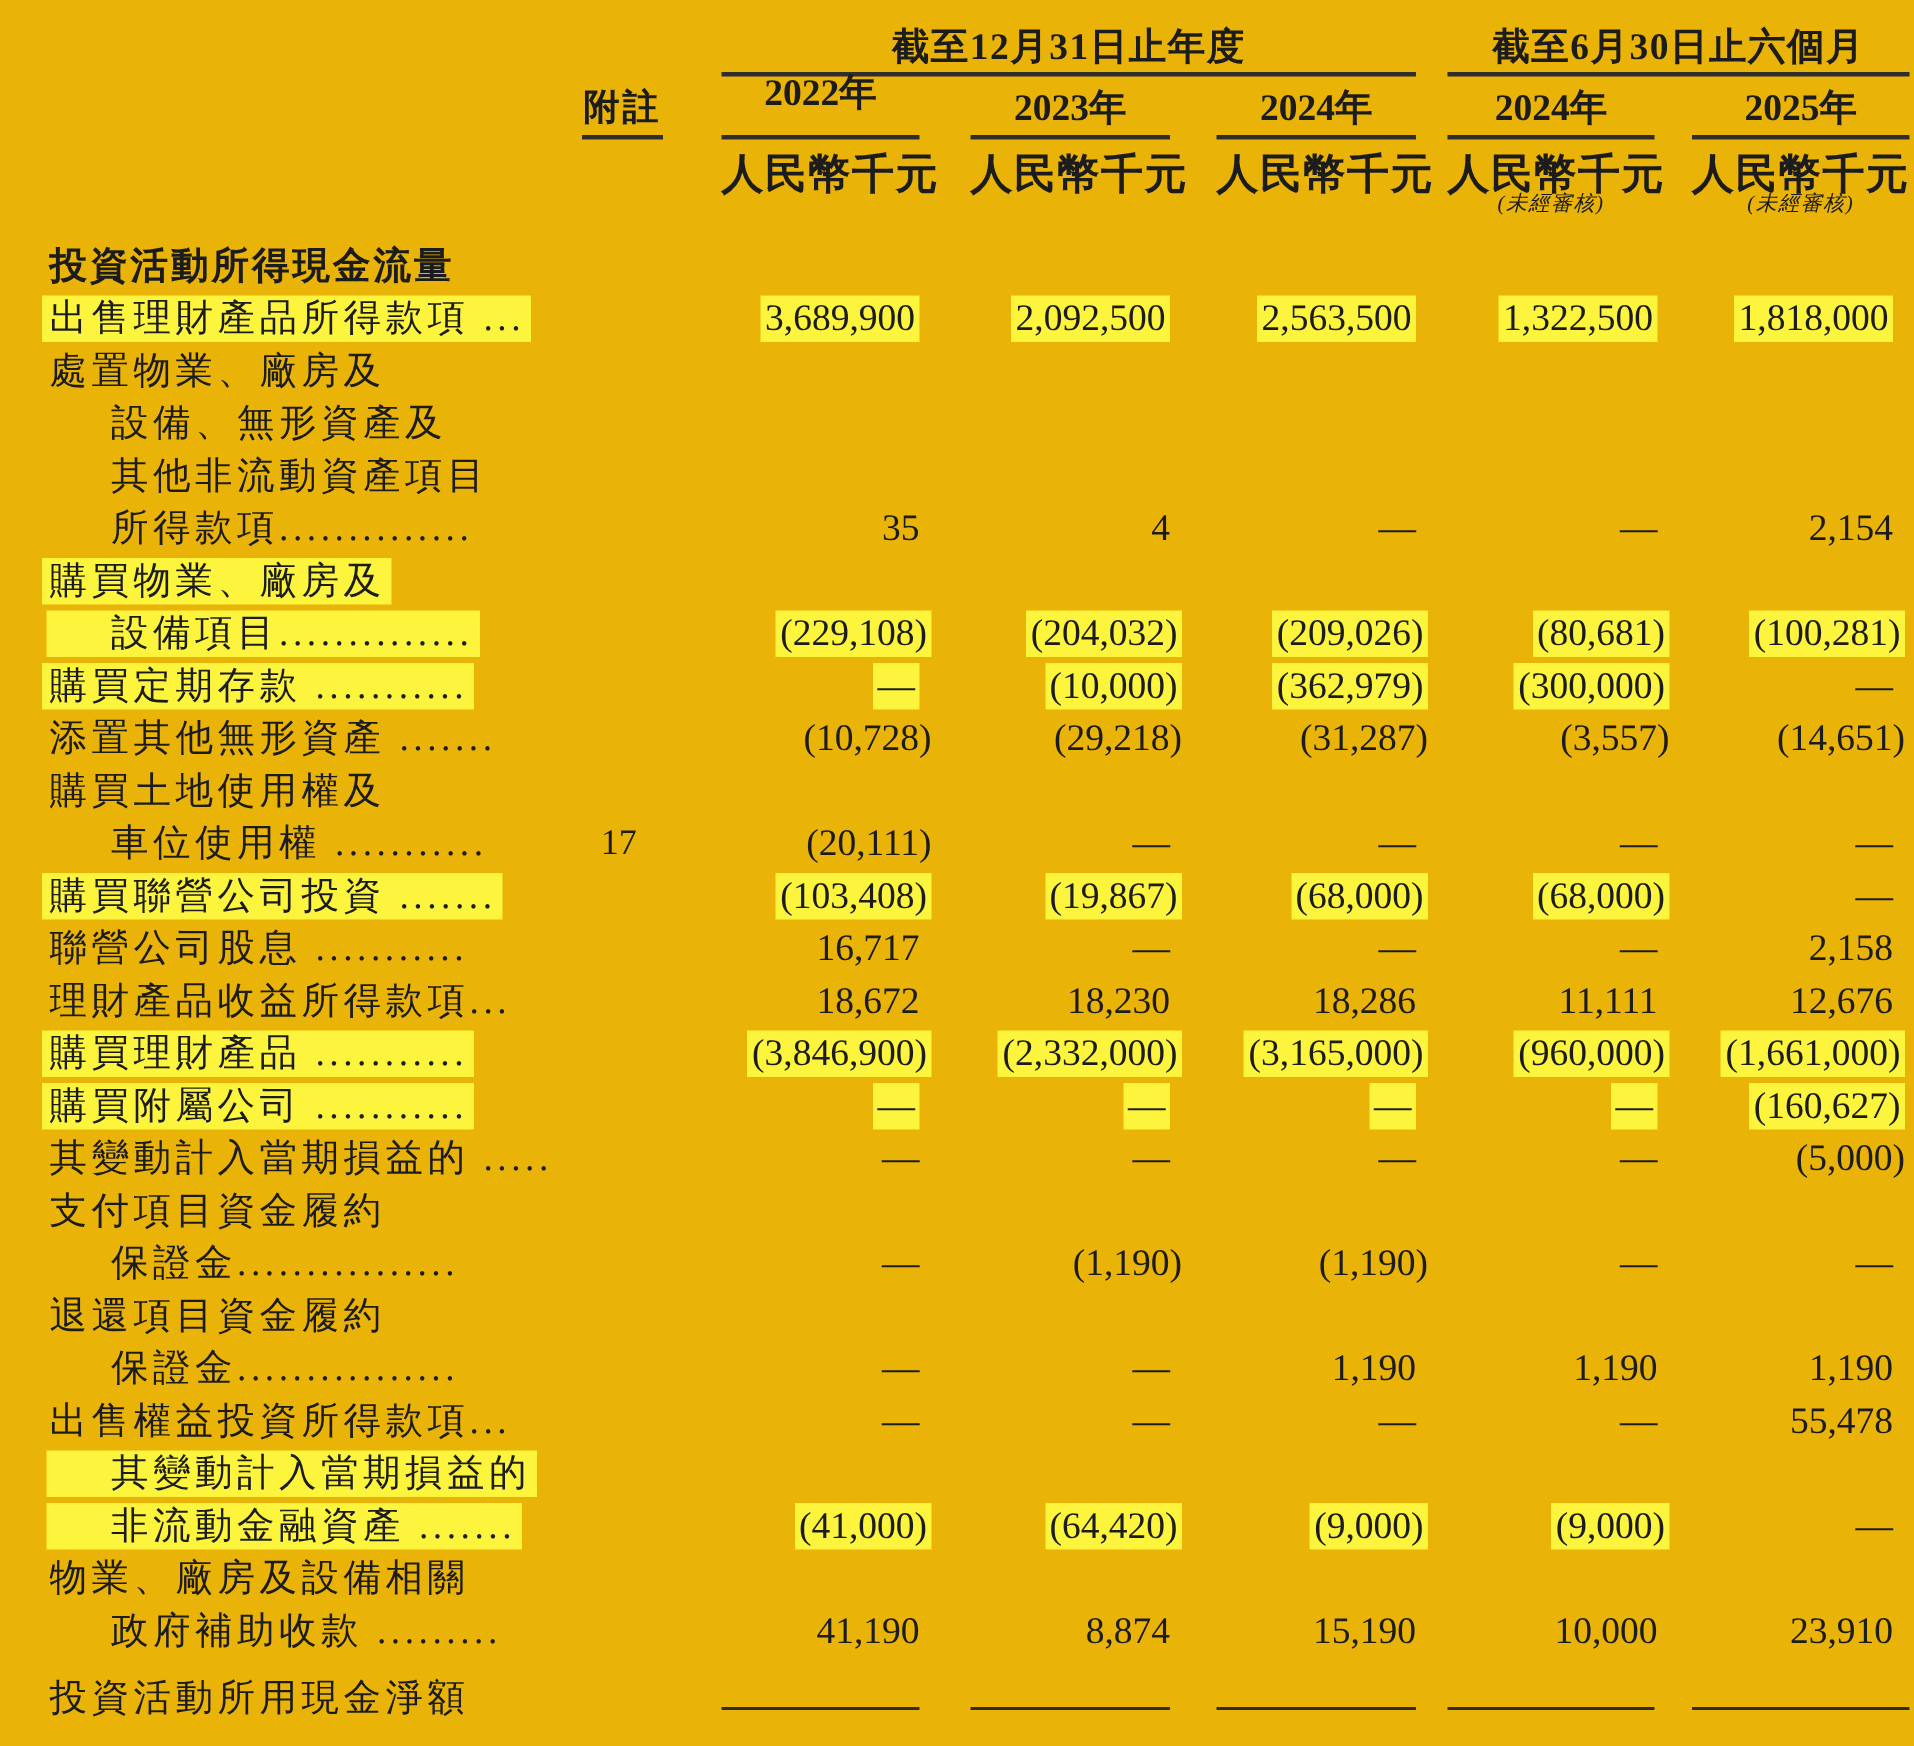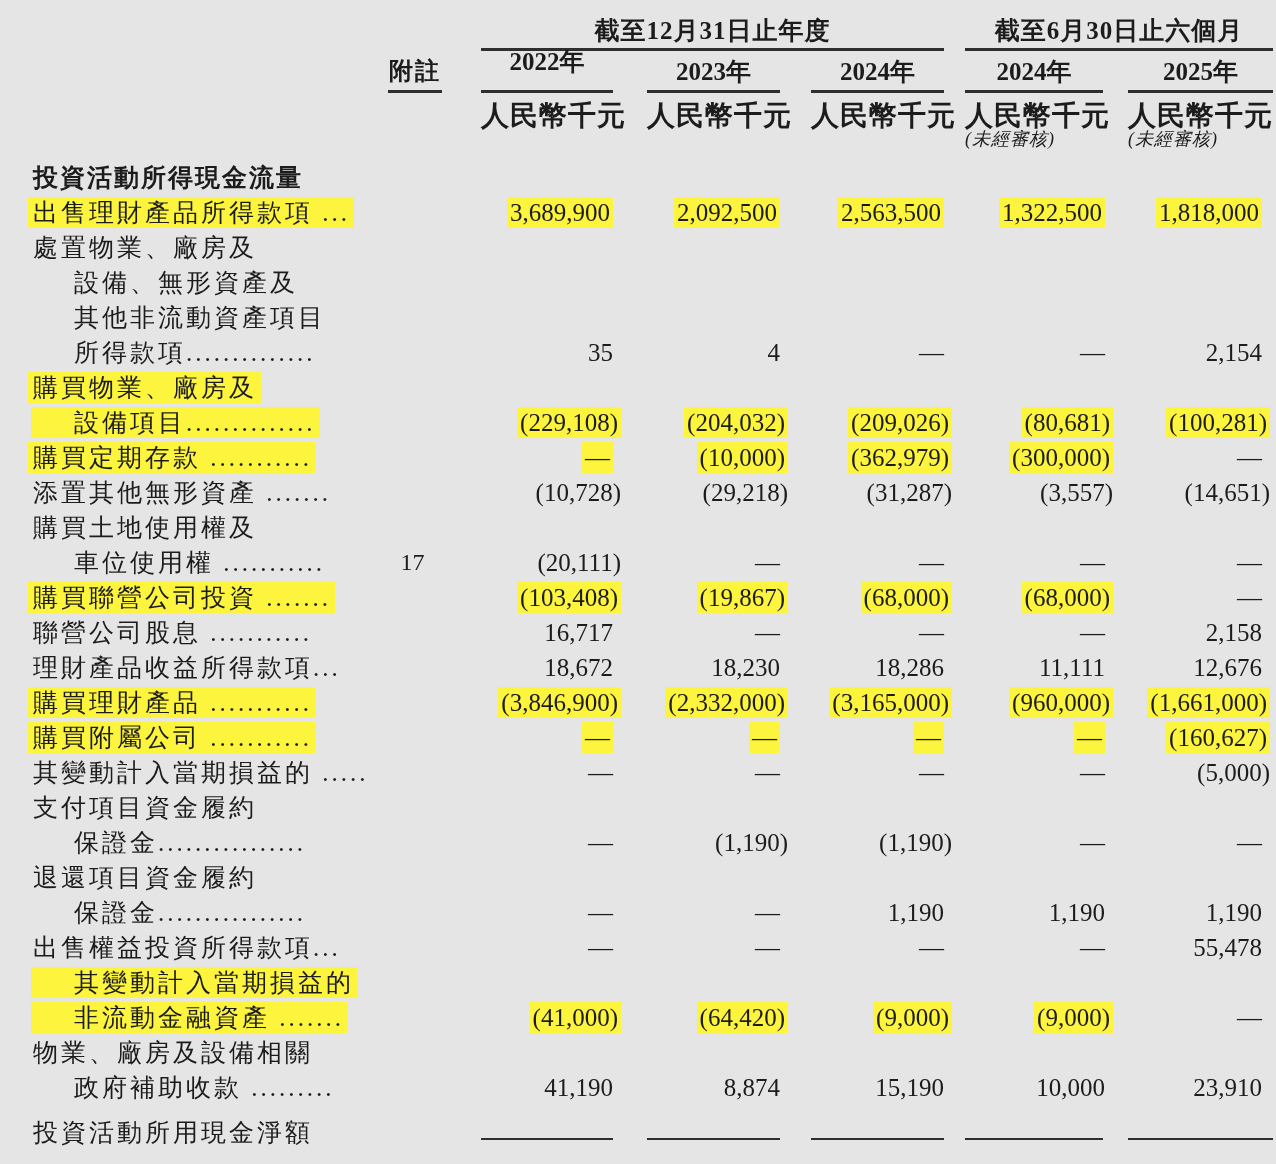--- a/index.html
+++ b/index.html
@@ -1,19 +1,19 @@
 <!DOCTYPE html>
 <html><head>
 <meta charset="utf-8">
 <style>
   html,body{margin:0;padding:0;background:#ffffff;}
   .page{
     position:relative;
     width:1276px;height:1164px;
-    background:#e5e5e5;
+    background:#eab308;
     overflow:hidden;
     font-family:"Liberation Serif","DejaVu Serif",serif;
     color:#1c1c1c;
   }
   
   .abs{position:absolute;}
   .grouptitle{
     font-weight:bold;font-size:25px;letter-spacing:1px;
     text-align:center;white-space:nowrap;
   }
@@ -21,21 +21,21 @@
   .yearlbl{
     font-weight:bold;font-size:25px;text-align:center;white-space:nowrap;
   }
   .notelbl{
     font-weight:bold;font-size:24px;letter-spacing:2px;text-align:center;white-space:nowrap;
   }
   .unitlbl{
     font-weight:bold;font-size:28px;letter-spacing:1px;text-align:center;white-space:nowrap;
   }
   .unaudited{
-    font-style:italic;font-size:18px;letter-spacing:1px;white-space:nowrap;
+    font-style:italic;font-size:14px;letter-spacing:1px;text-align:center;white-space:nowrap;
   }
   
   #tbody{position:absolute;left:0;top:160px;width:1276px;}
   .line{display:flex;height:35px;line-height:35px;white-space:nowrap;}
   .c{box-sizing:border-box;overflow:visible;}
   .c-label{width:380px;padding-left:33px;font-size:25px;letter-spacing:3px;overflow:hidden;}
   .c-label.ind{padding-left:74px;}
   .c-note{width:65px;text-align:center;font-size:24px;}
   .c-v{text-align:right;font-size:25px;letter-spacing:0;}
   .c-v1{width:168px;}.c-v2{width:167px;}.c-v3{width:164px;}.c-v4{width:161px;}.c-v5{width:157px;}

